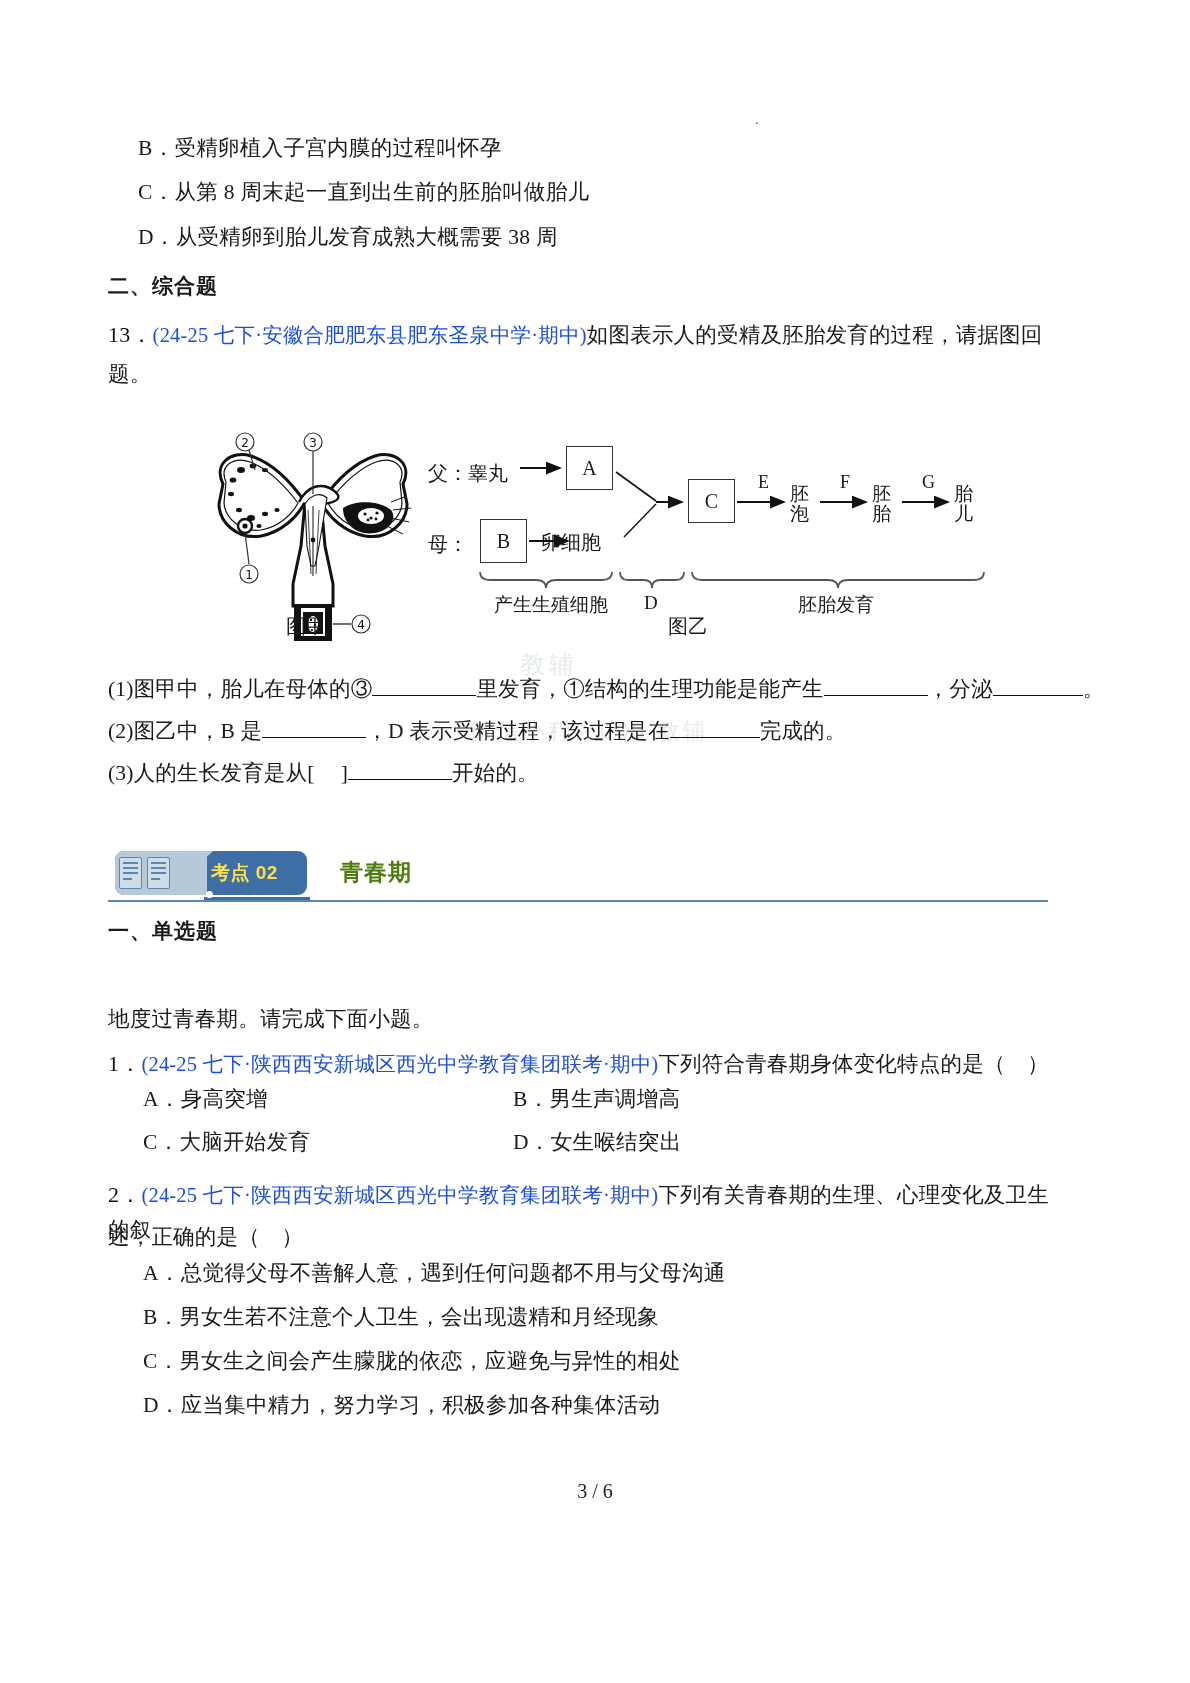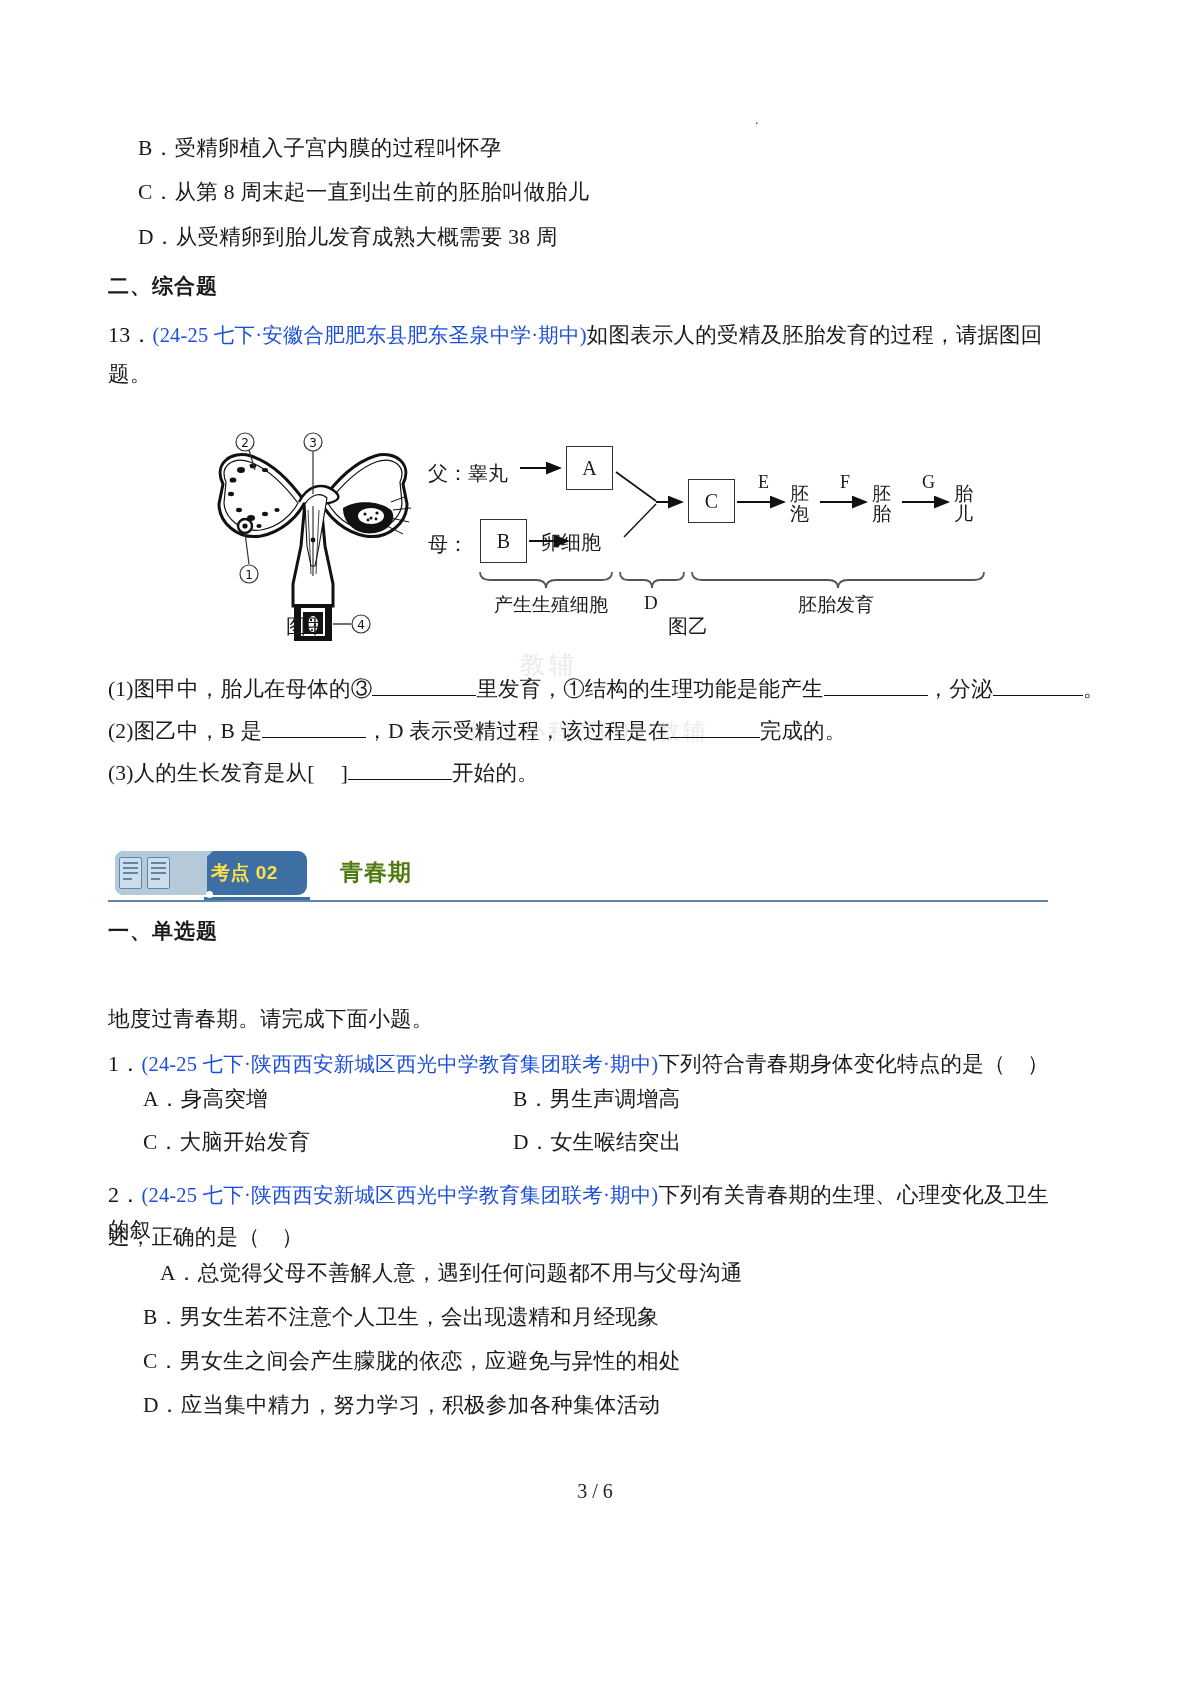--- a/index.html
+++ b/index.html
@@ -493,21 +493,21 @@
   </div>
   <div style="position:absolute;left:513px;top:1132px;" class="opt-line">
     <span>D．</span><span>女生喉结突出</span>
   </div>
 
   <div style="position:absolute;left:108px;top:1177px;width:950px;" class="q-line">
     <span class="src-num">2．</span><span class="src">(24-25 七下·陕西西安新城区西光中学教育集团联考·期中)</span><span>下列有关青春期的生理、心理变化及卫生的叙</span>
   </div>
   <div style="position:absolute;left:108px;top:1220px;" class="q-line">述，正确的是（　）</div>
 
-  <div style="position:absolute;left:160px;top:1263px;" class="opt-line">
+  <div style="position:absolute;left:143px;top:1263px;" class="opt-line">
     <span>A．</span><span>总觉得父母不善解人意，遇到任何问题都不用与父母沟通</span>
   </div>
   <div style="position:absolute;left:143px;top:1307px;" class="opt-line">
     <span>B．</span><span>男女生若不注意个人卫生，会出现遗精和月经现象</span>
   </div>
   <div style="position:absolute;left:143px;top:1351px;" class="opt-line">
     <span>C．</span><span>男女生之间会产生朦胧的依恋，应避免与异性的相处</span>
   </div>
   <div style="position:absolute;left:143px;top:1395px;" class="opt-line">
     <span>D．</span><span>应当集中精力，努力学习，积极参加各种集体活动</span>

